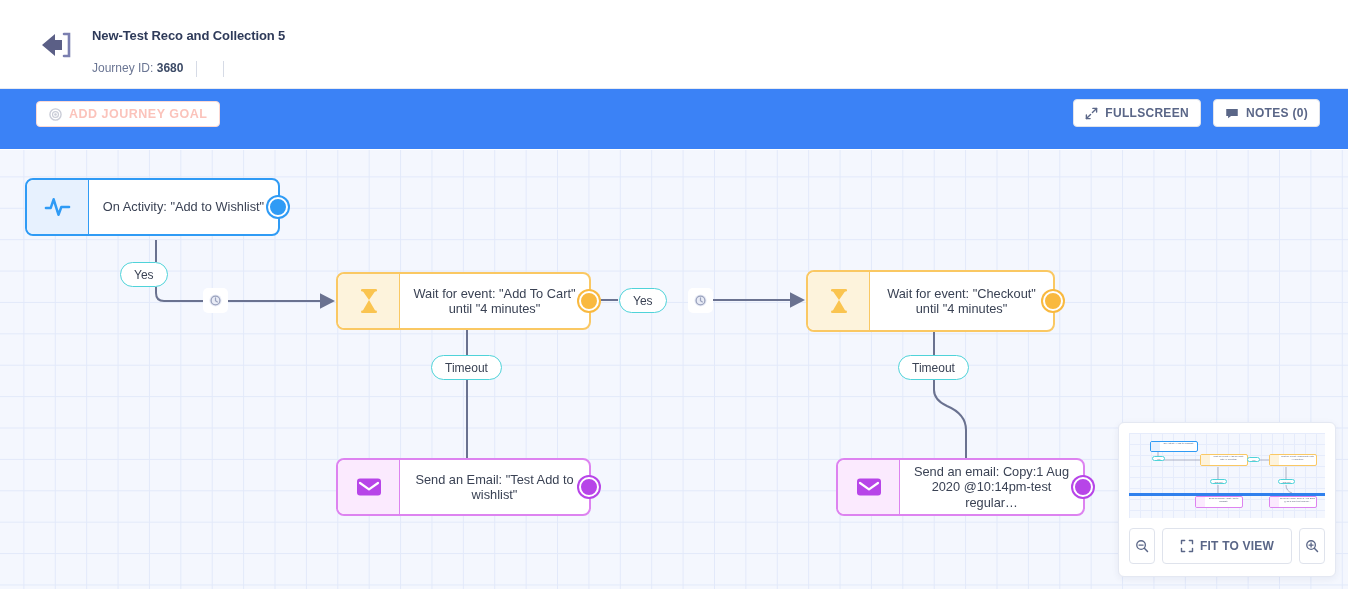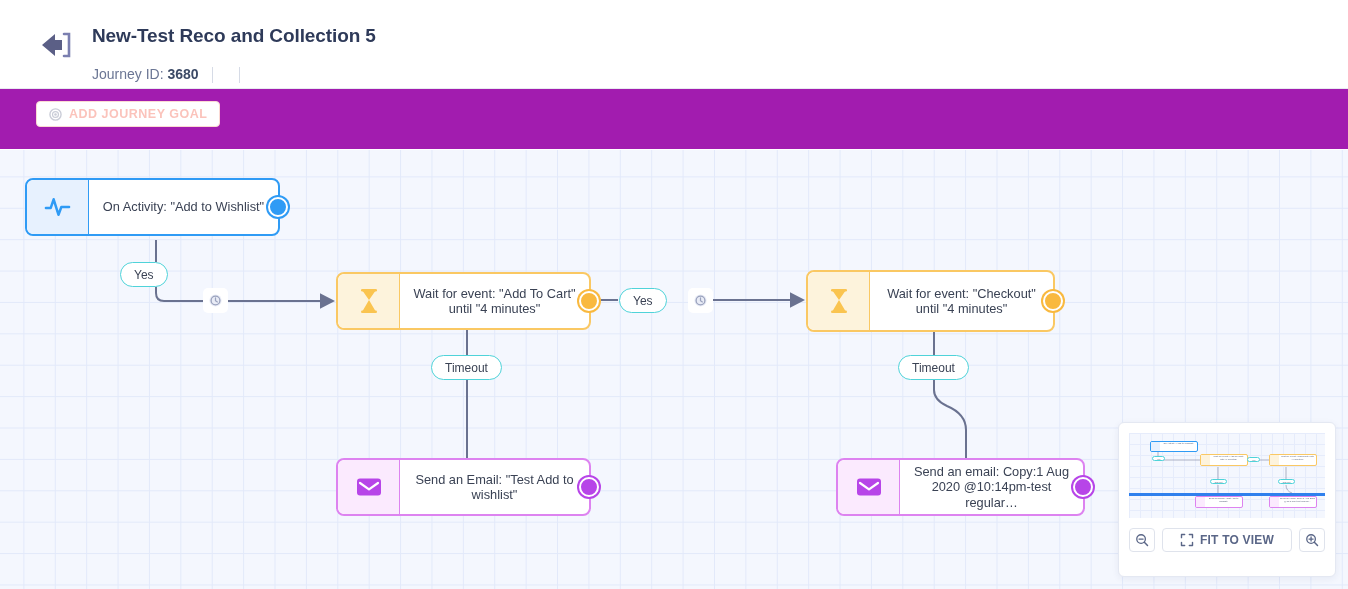--- a/index.html
+++ b/index.html
@@ -19,27 +19,27 @@
     border-bottom: 1px solid #e8eaf0;
   }
   .back-btn {
     position: absolute; left: 32px; top: 21px;
     width: 48px; height: 48px;
     display: flex; align-items: center; justify-content: center;
     cursor: pointer;
   }
   .title-block { position: absolute; left: 92px; top: 23px; }
   .journey-title {
-    font-size: 19px; font-weight: bold; color: #2e3a59;
+    font-size: 13px; font-weight: bold; color: #2e3a59;
     letter-spacing: -0.1px; line-height: 26px;
   }
   .meta-row {
     display: flex; align-items: flex-end;
-    margin-top: 16px;
-    font-size: 14px; color: #6b7694; line-height: 18px;
+    margin-top: 10px;
+    font-size: 12px; color: #6b7694; line-height: 18px;
   }
   .meta-item { white-space: nowrap; }
   .meta-item b { color: #3c4a66; font-weight: bold; }
   .meta-sep {
     display: inline-block;
     width: 1px; height: 16px;
     background: #d6dbe6;
     margin: 0 13px;
   }
   .edit-journey-btn {
@@ -51,21 +51,21 @@
     font-family: "Liberation Sans", sans-serif;
     font-size: 12.5px; font-weight: bold;
     letter-spacing: 0.4px;
     cursor: pointer;
   }
 
   
   .toolbar {
     position: relative;
     height: 60px;
-    background: #a21caf;
+    background: #3b82f6;
   }
   .add-goal-btn {
     position: absolute; left: 36px; top: 12px;
     height: 26px;
     display: flex; align-items: center; gap: 7px;
     padding: 0 12px;
     border: 1px solid #fbd9d4;
     border-radius: 4px;
     background: #ffffff;
     color: #fbc3bb;
@@ -215,21 +215,21 @@
     position: absolute;
     left: 0; width: 196px; height: 3px;
     background: #2f80ed;
     top: 60px;
   }
   .mini-controls {
     display: flex; align-items: center; gap: 7px;
     margin-top: 10px;
   }
   .mini-btn {
-    height: 24px;
+    height: 36px;
     display: flex; align-items: center; justify-content: center; gap: 6px;
     border: 1px solid #dfe3ec;
     border-radius: 4px;
     background: #ffffff;
     color: #5a6687;
     font-family: "Liberation Sans", sans-serif;
     font-size: 12px; font-weight: bold; letter-spacing: 0.2px;
     cursor: pointer;
   }
   .mini-btn.sq { width: 26px; }
@@ -264,20 +264,37 @@
 
     <div class="add-goal-btn">
       <svg class="goal-icon" width="13" height="13" viewBox="0 0 14 14">
         <circle cx="7" cy="7" r="6" fill="none" stroke="#8a90a8" stroke-width="1.5"></circle>
         <circle cx="7" cy="7" r="3.2" fill="none" stroke="#8a90a8" stroke-width="1.3"></circle>
         <circle cx="7" cy="7" r="1.4" fill="#8a90a8"></circle>
       </svg>
       <span>ADD JOURNEY GOAL</span>
     </div>
 
+    <div class="tb-right">
+      <button class="tb-btn">
+        <svg width="13" height="13" viewBox="0 0 14 14">
+          <path d="M8.5 1.5 H12.5 V5.5" stroke="#5a6687" stroke-width="1.5" fill="none" stroke-linecap="round" stroke-linejoin="round"></path>
+          <path d="M5.5 12.5 H1.5 V8.5" stroke="#5a6687" stroke-width="1.5" fill="none" stroke-linecap="round" stroke-linejoin="round"></path>
+          <path d="M12.5 1.5 L8 6" stroke="#5a6687" stroke-width="1.5" stroke-linecap="round"></path>
+          <path d="M1.5 12.5 L6 8" stroke="#5a6687" stroke-width="1.5" stroke-linecap="round"></path>
+        </svg>
+        <span>FULLSCREEN</span>
+      </button>
+      <button class="tb-btn">
+        <svg width="14" height="13" viewBox="0 0 15 14">
+          <path d="M1.3 2.2 h12.4 v7.4 h-7.2 l-3.2 2.6 v-2.6 h-2 Z" fill="#5a6687"></path>
+        </svg>
+        <span>NOTES (0)</span>
+      </button>
+    </div>
   </div>
 
   <div class="canvas">
 
     <svg class="edge-layer">
       <defs>
         <marker id="ah" markerWidth="9" markerHeight="9" refX="5" refY="4.5" orient="auto">
           <path d="M0,0.6 L7.5,4.5 L0,8.4 Z" fill="#6a7290"></path>
         </marker>
       </defs>

